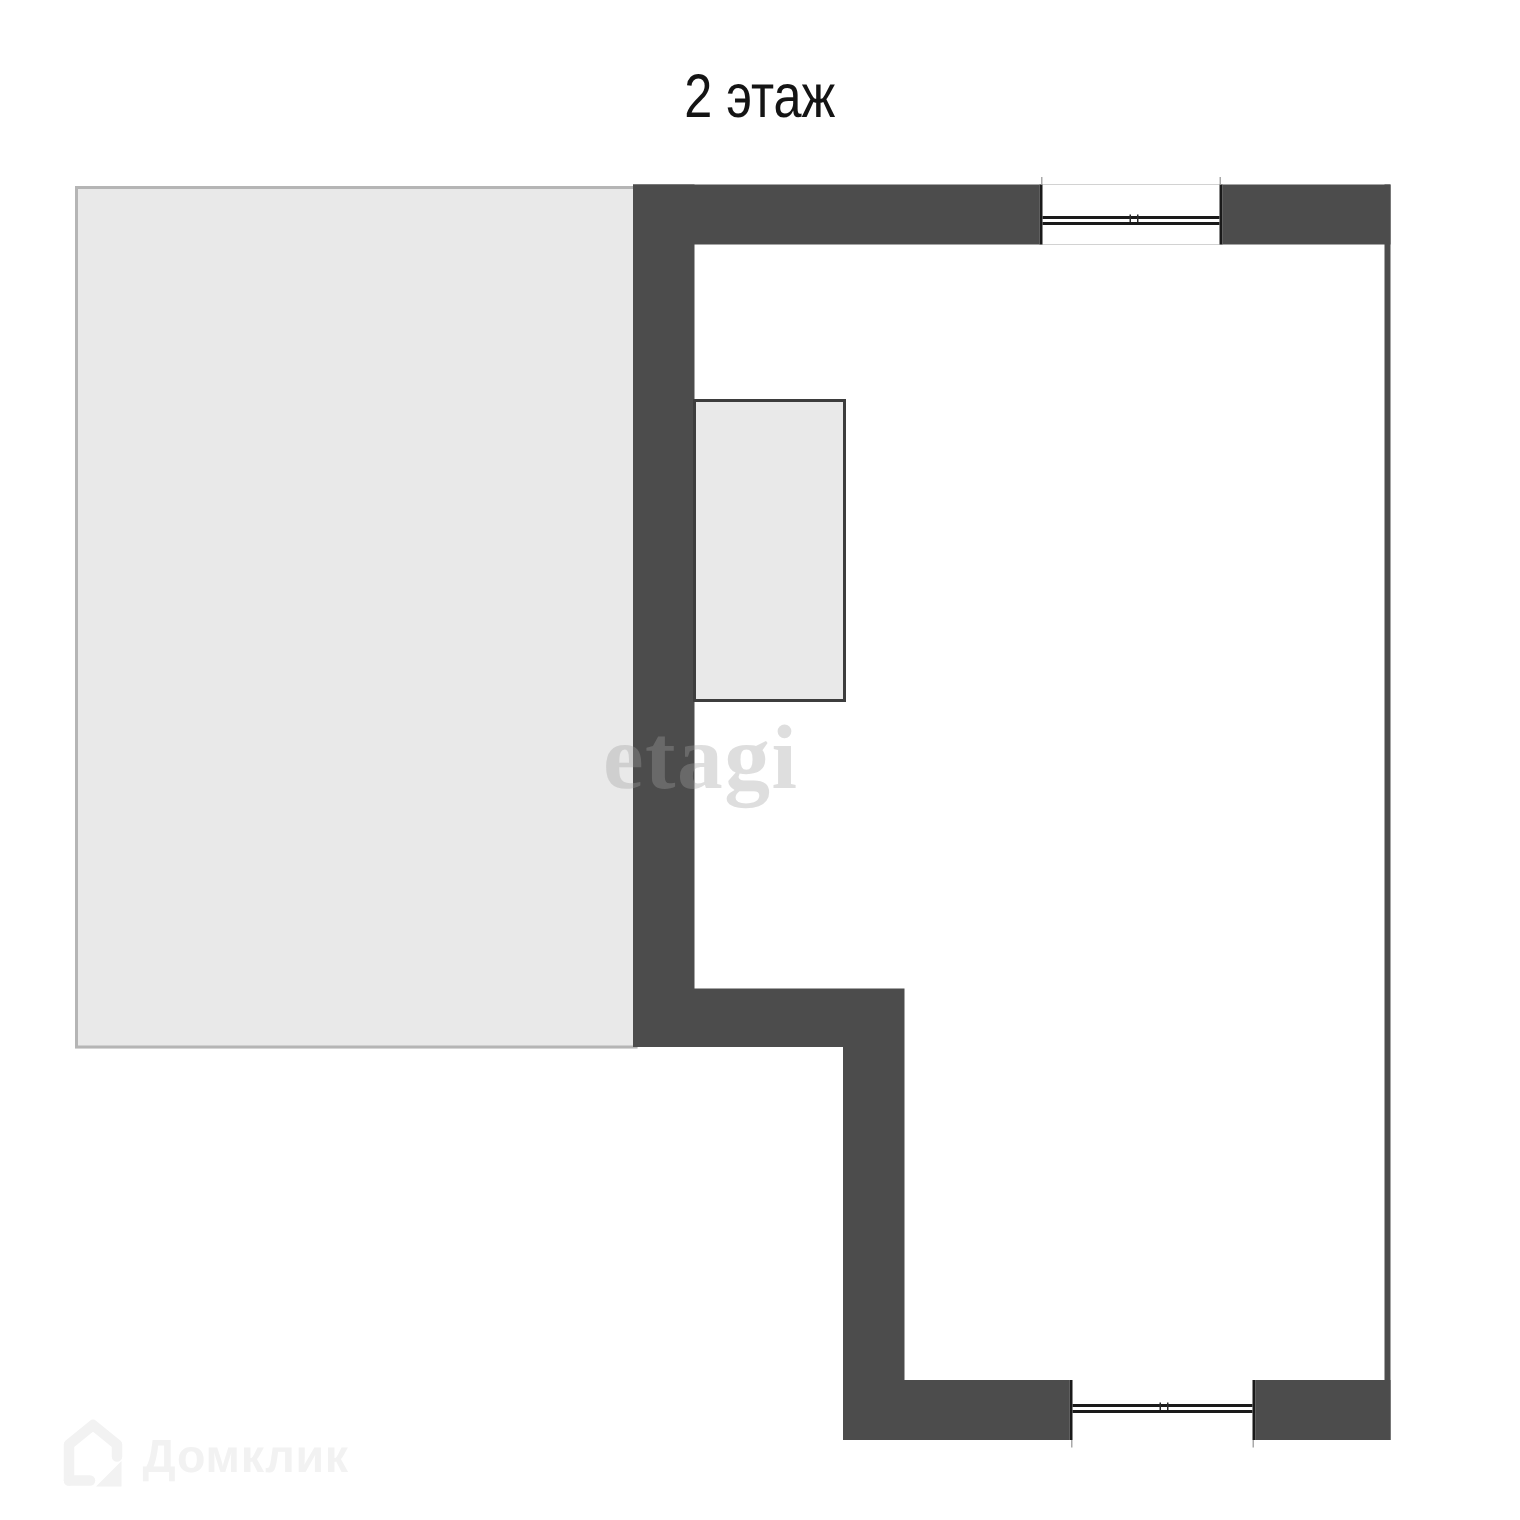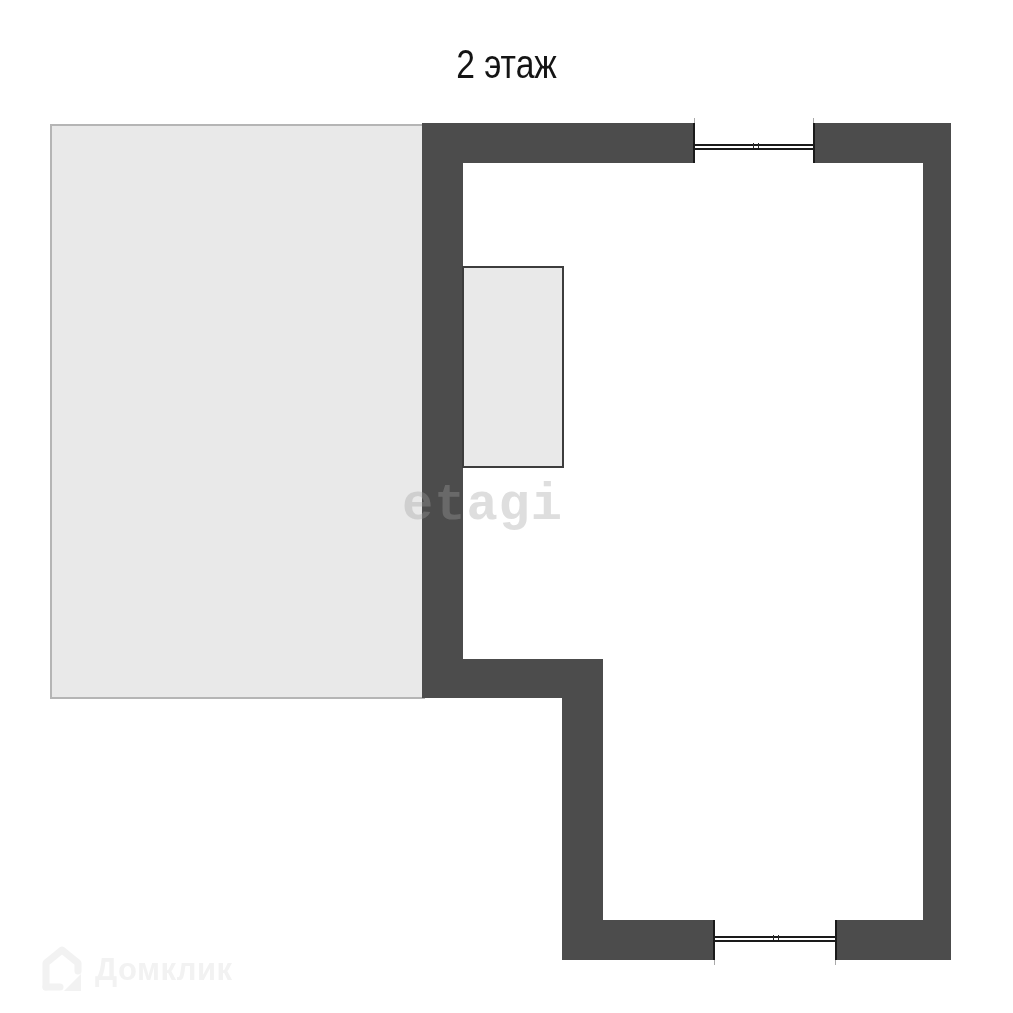--- a/index.html
+++ b/index.html
@@ -1,20 +1,19 @@
 <!DOCTYPE html>
 <html><head>
 <meta charset="utf-8">
 <style>
   html, body { margin:0; padding:0; background:#ffffff; }
   #canvas {
     position:relative; width:927px; height:1013px;
     background:#ffffff; overflow:hidden;
     font-family:"Liberation Sans", sans-serif;
-    padding-left:24px;
   }
 
   
   #floor-title {
     position:absolute; top:44px; left:0; width:1013px;
     text-align:center; font-size:41px; line-height:41px;
     color:#141414; transform:scaleX(0.82);
   }
 
   
@@ -52,22 +51,22 @@
 
   
   #closet {
     position:absolute; left:462px; top:266px; width:102px; height:202px;
     background:#e9e9e9; border:2px solid #3d3d3d; box-sizing:border-box;
   }
 
   
   #watermark-etagi {
     position:absolute; left:402px; top:468px;
-    font-family:Liberation Mono, monospace;
-    font-size:52px; line-height:76px; font-weight:bold;
+    font-family:Liberation Serif, serif;
+    font-size:61px; line-height:76px; font-weight:bold;
     color:rgba(160,160,160,0.35); letter-spacing:1px;
     user-select:none;
   }
 
   
   #domclick-logo {
     position:absolute; left:36px; top:944px;
     display:flex; align-items:center; gap:9px;
     color:#f2f2f2;
   }

